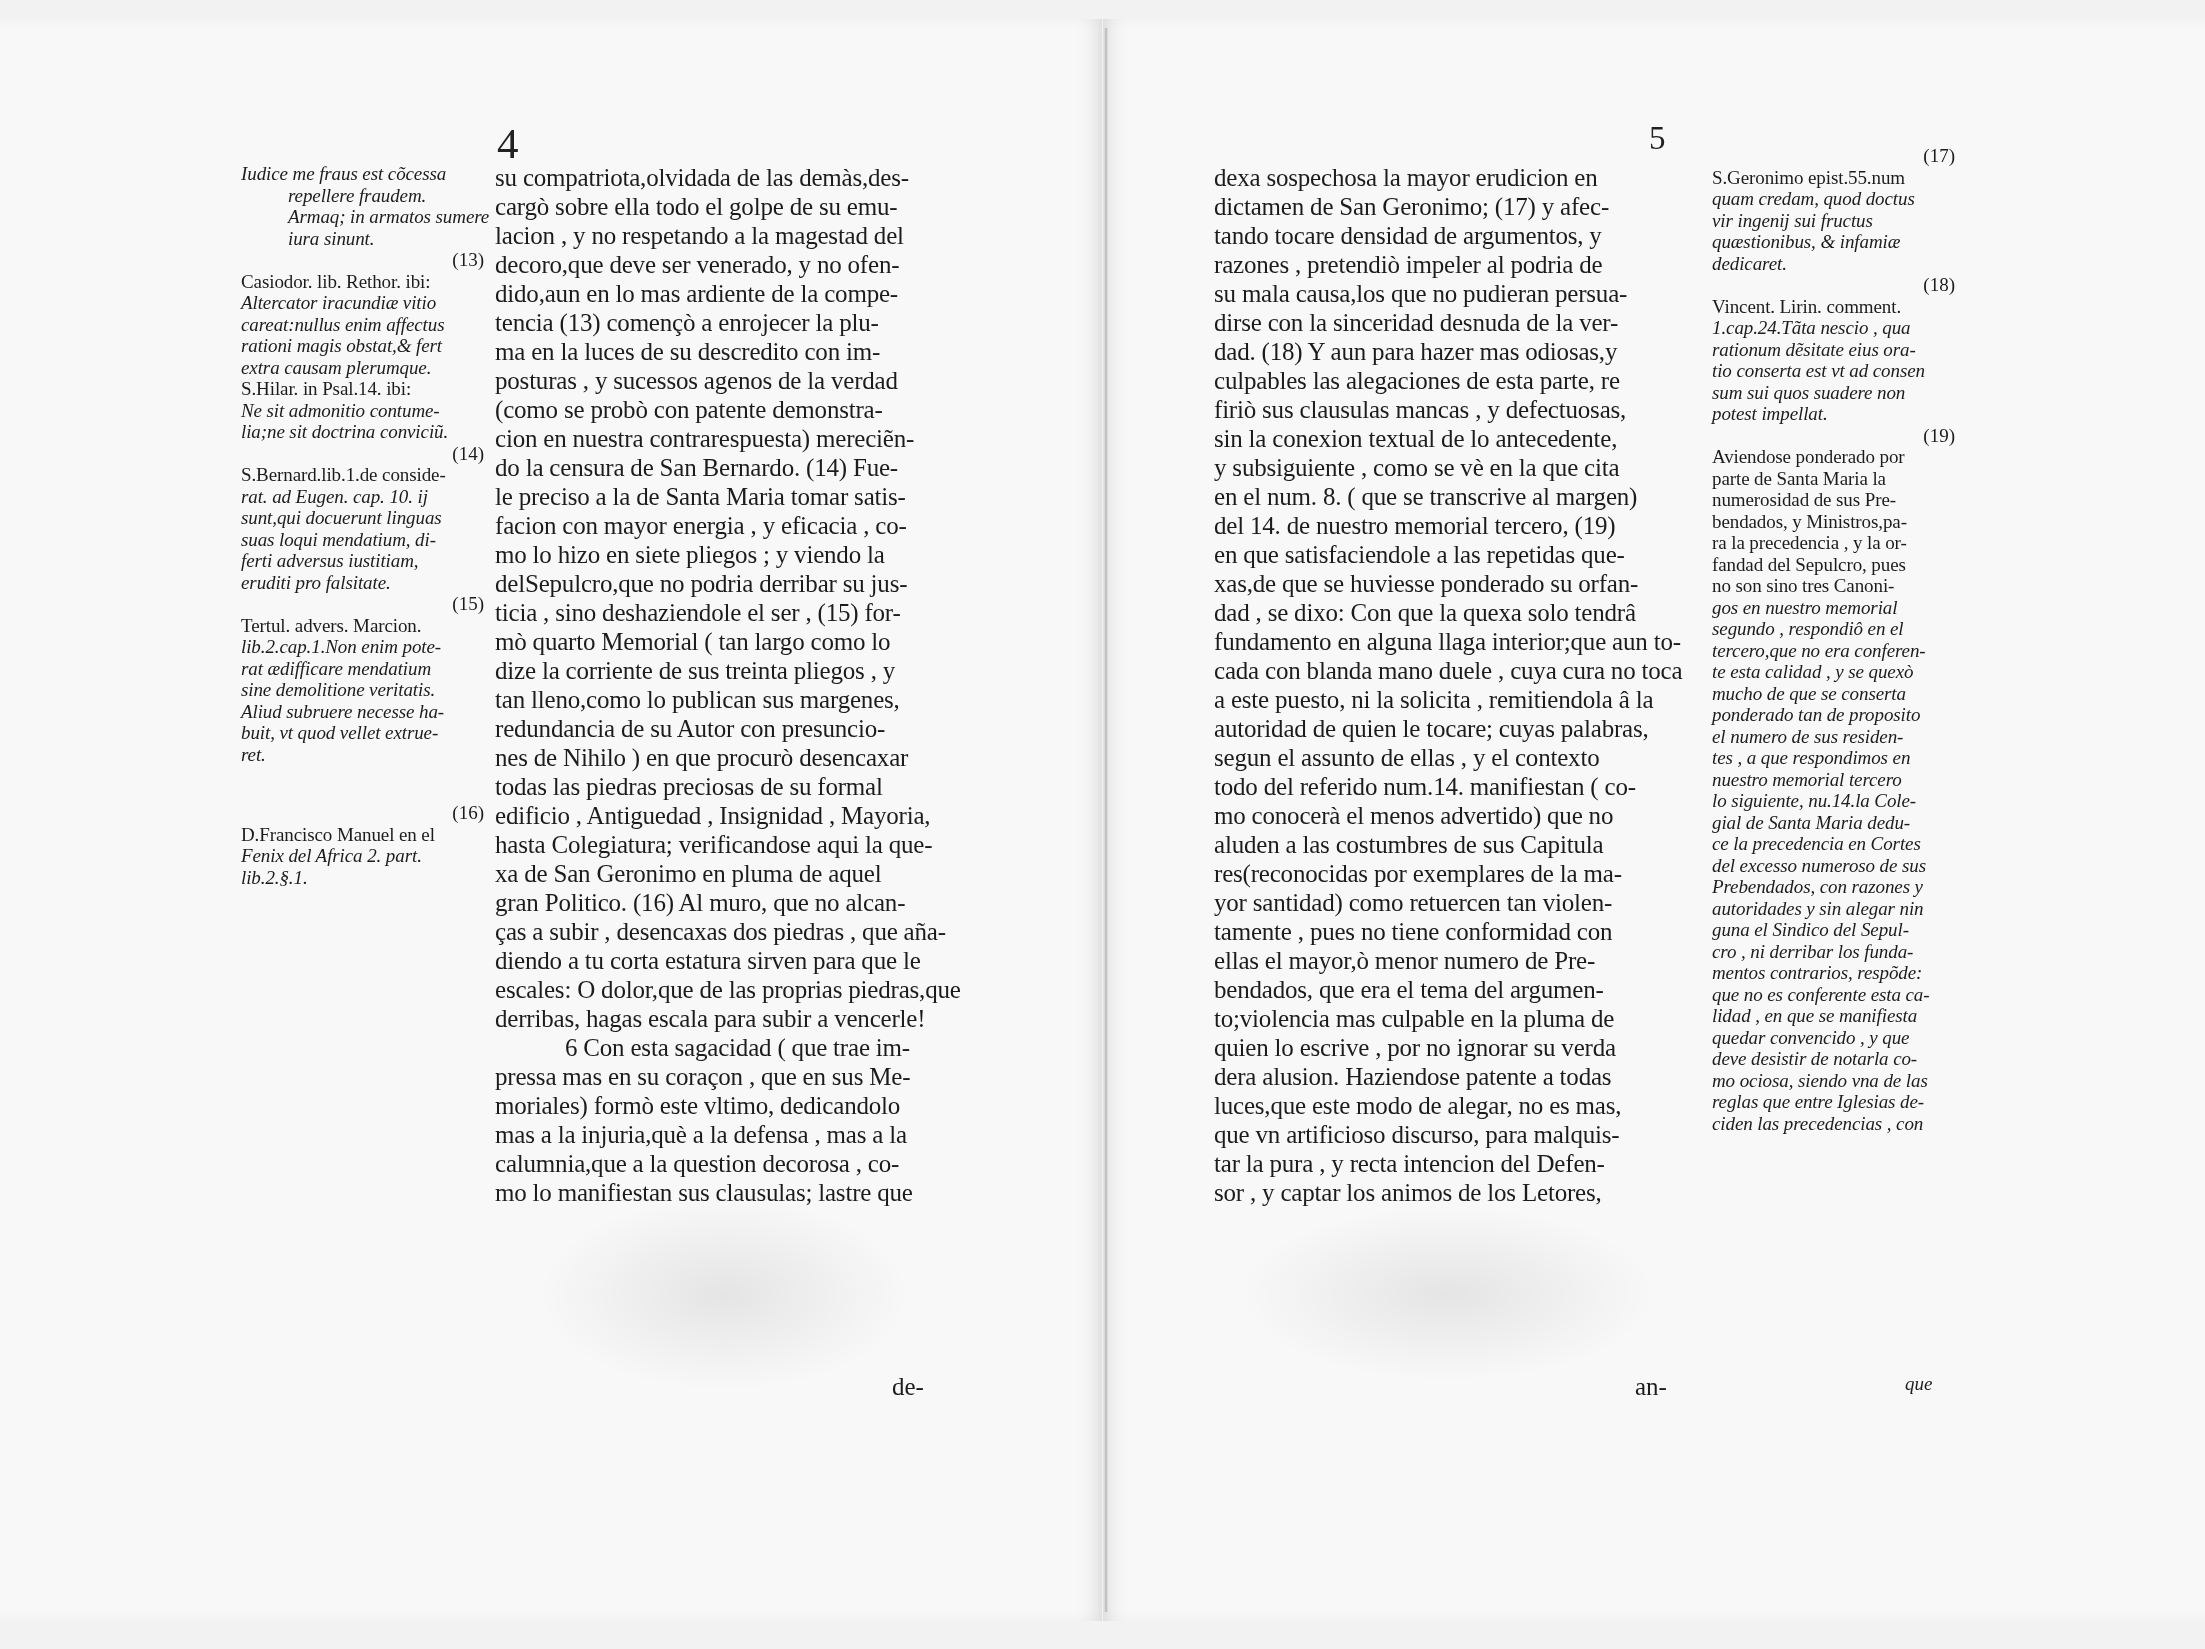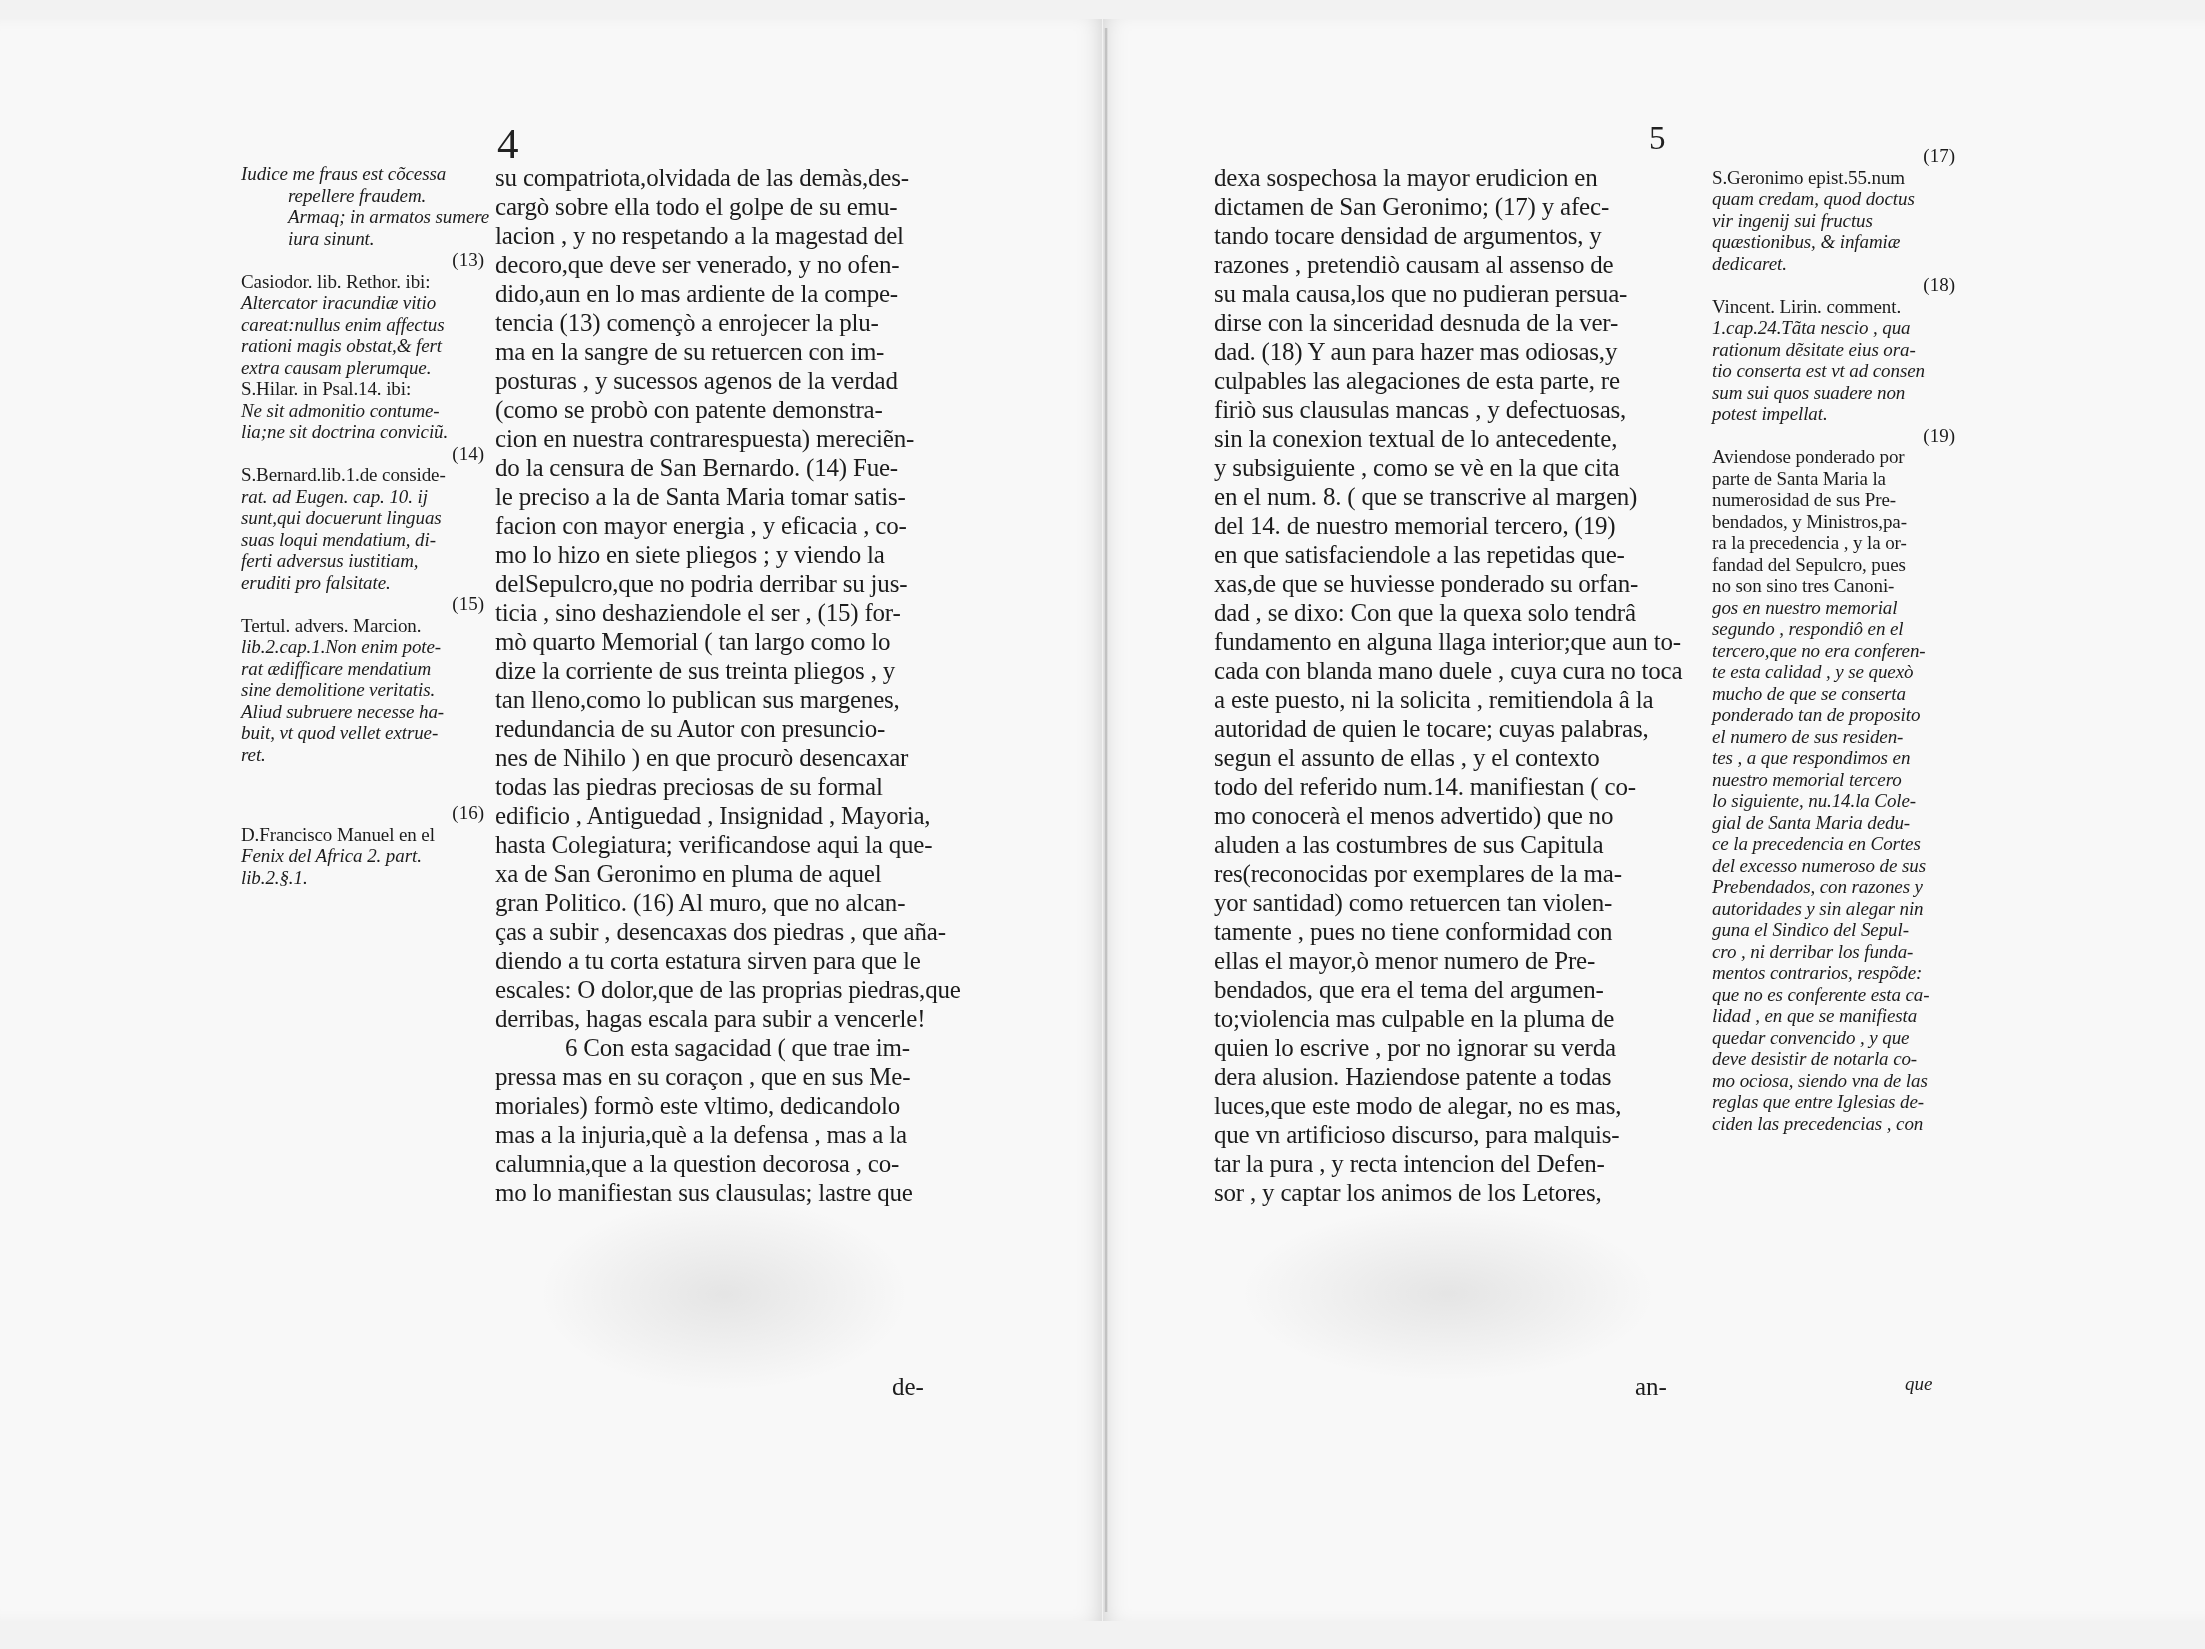--- a/index.html
+++ b/index.html
@@ -85,21 +85,21 @@
     <div class="line">lib.2.§.1.</div>
   </div>
 
 <div class="col main" id="left-main" style="left:495px;top:163px;width:448px;">
     <div class="line">su compatriota,olvidada de las demàs,des-</div>
     <div class="line">cargò sobre ella todo el golpe de su emu-</div>
     <div class="line">lacion , y no respetando a la magestad del</div>
     <div class="line">decoro,que deve ser venerado, y no ofen-</div>
     <div class="line">dido,aun en lo mas ardiente de la compe-</div>
     <div class="line">tencia (13) començò a enrojecer la plu-</div>
-    <div class="line">ma en la sangre de su retuercen con im-</div>
+    <div class="line">ma en la luces de su descredito con im-</div>
     <div class="line">posturas , y sucessos agenos de la verdad</div>
     <div class="line">(como se probò con patente demonstra-</div>
     <div class="line">cion en nuestra contrarespuesta) mereciẽn-</div>
     <div class="line">do la censura de San Bernardo. (14) Fue-</div>
     <div class="line">le preciso a la de Santa Maria tomar satis-</div>
     <div class="line">facion con mayor energia , y eficacia , co-</div>
     <div class="line">mo lo hizo en siete pliegos ; y viendo la</div>
     <div class="line">delSepulcro,que no podria derribar su jus-</div>
     <div class="line">ticia , sino deshaziendole el ser , (15) for-</div>
     <div class="line">mò quarto Memorial ( tan largo como lo</div>
@@ -124,21 +124,21 @@
     <div class="line">mo lo manifiestan sus clausulas; lastre que</div>
   </div>
 <div class="catchword" style="left:892px;top:1345px;">de-</div>
 
 <div class="page-number" style="left:1649px;top:122px;font-size:33px;">5</div>
 
 <div class="col main" id="right-main" style="left:1214px;top:163px;width:486px;">
     <div class="line">dexa sospechosa la mayor erudicion en</div>
     <div class="line">dictamen de San Geronimo; (17) y afec-</div>
     <div class="line">tando tocare densidad de argumentos, y</div>
-    <div class="line">razones , pretendiò causam al assenso de</div>
+    <div class="line">razones , pretendiò impeler al podria de</div>
     <div class="line">su mala causa,los que no pudieran persua-</div>
     <div class="line">dirse con la sinceridad desnuda de la ver-</div>
     <div class="line">dad. (18) Y aun para hazer mas odiosas,y</div>
     <div class="line">culpables las alegaciones de esta parte, re</div>
     <div class="line">firiò sus clausulas mancas , y defectuosas,</div>
     <div class="line">sin la conexion textual de lo antecedente,</div>
     <div class="line">y subsiguiente , como se vè en la que cita</div>
     <div class="line">en el num. 8. ( que se transcrive al margen)</div>
     <div class="line">del 14. de nuestro memorial tercero, (19)</div>
     <div class="line">en que satisfaciendole a las repetidas que-</div>

